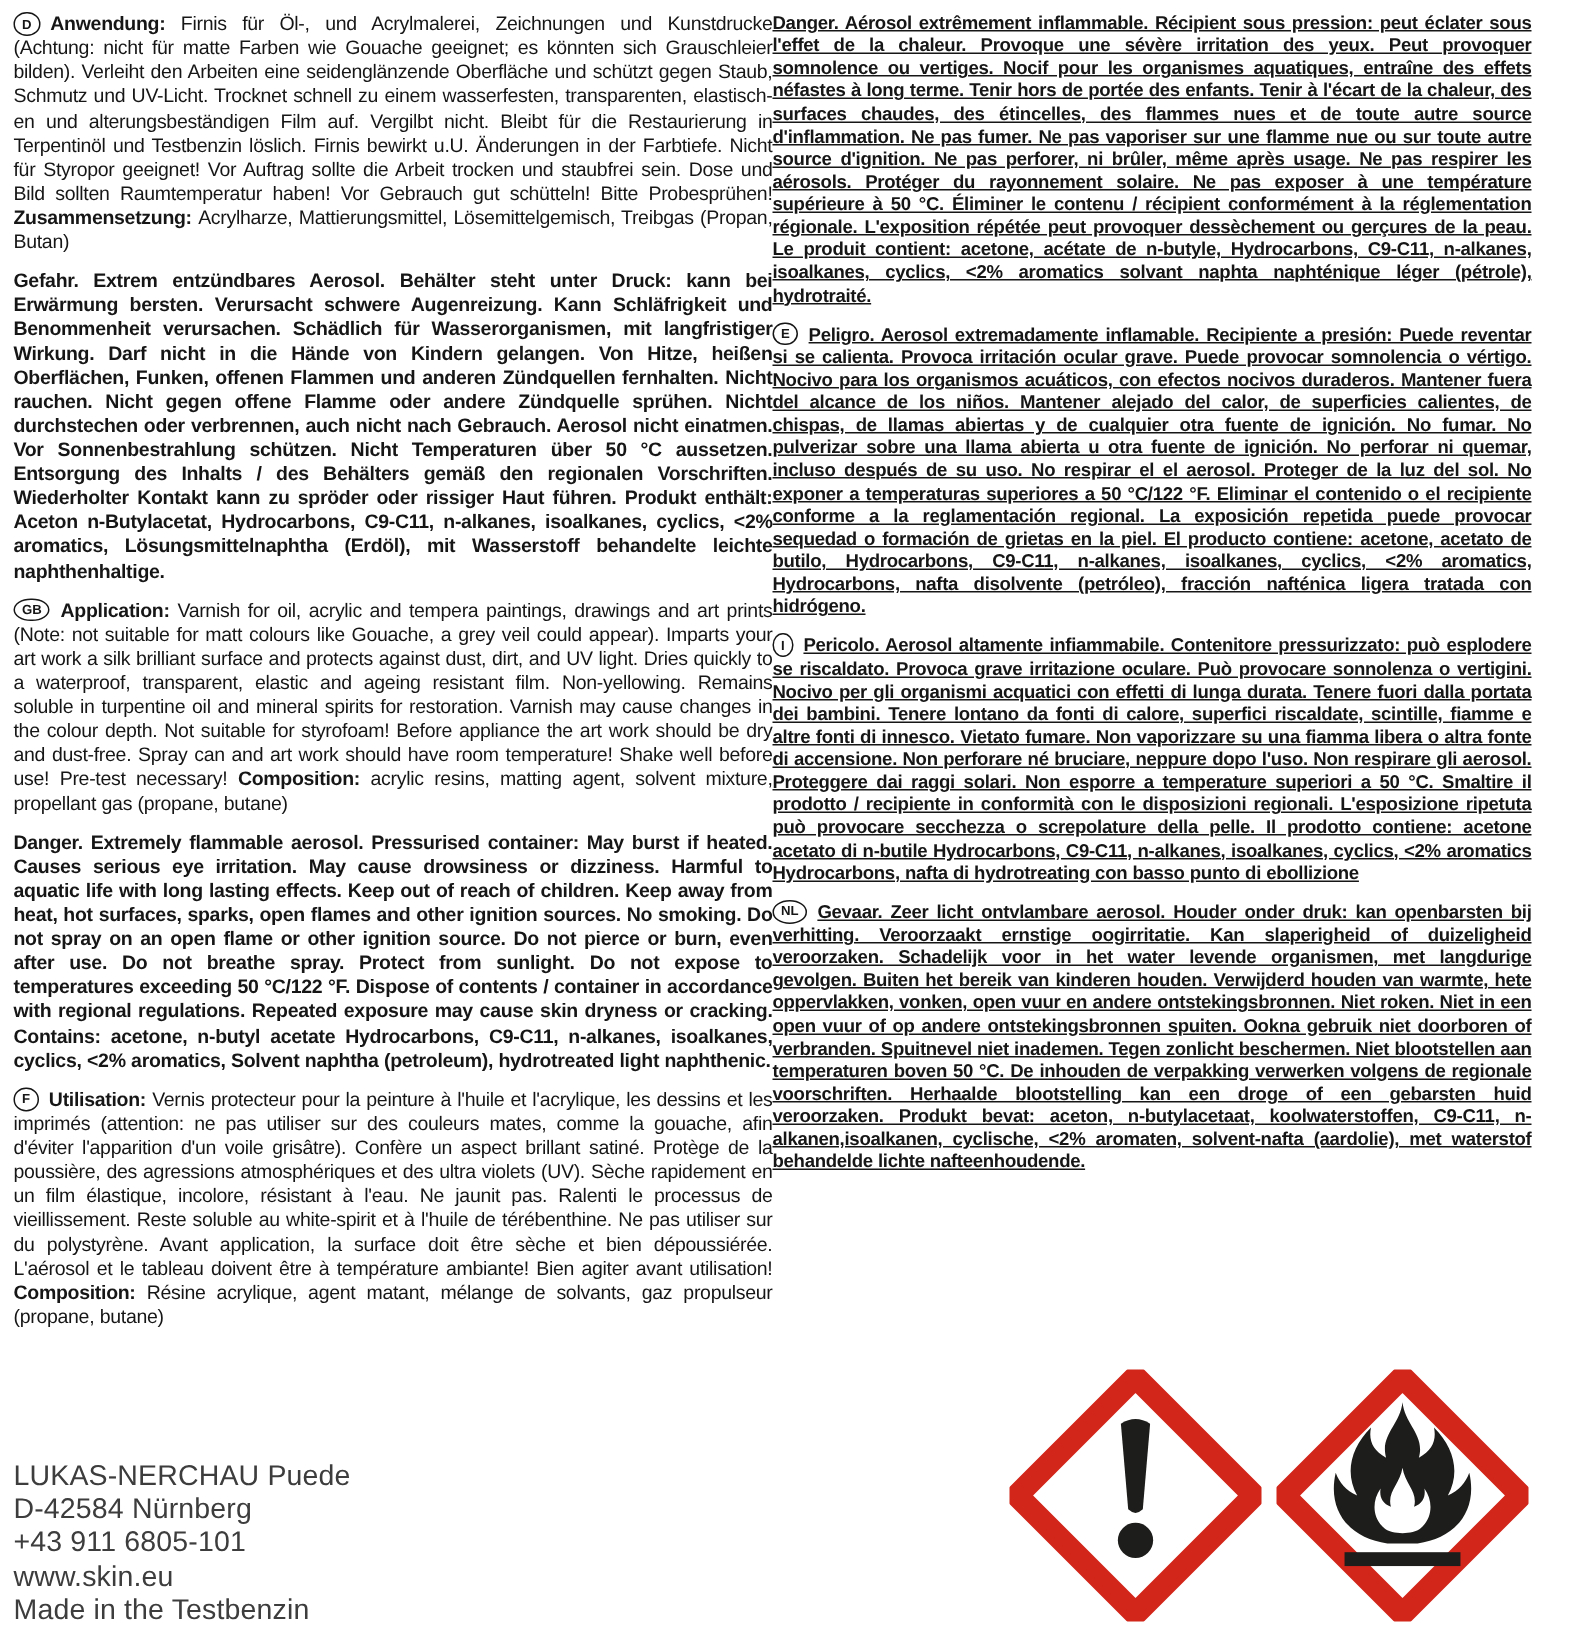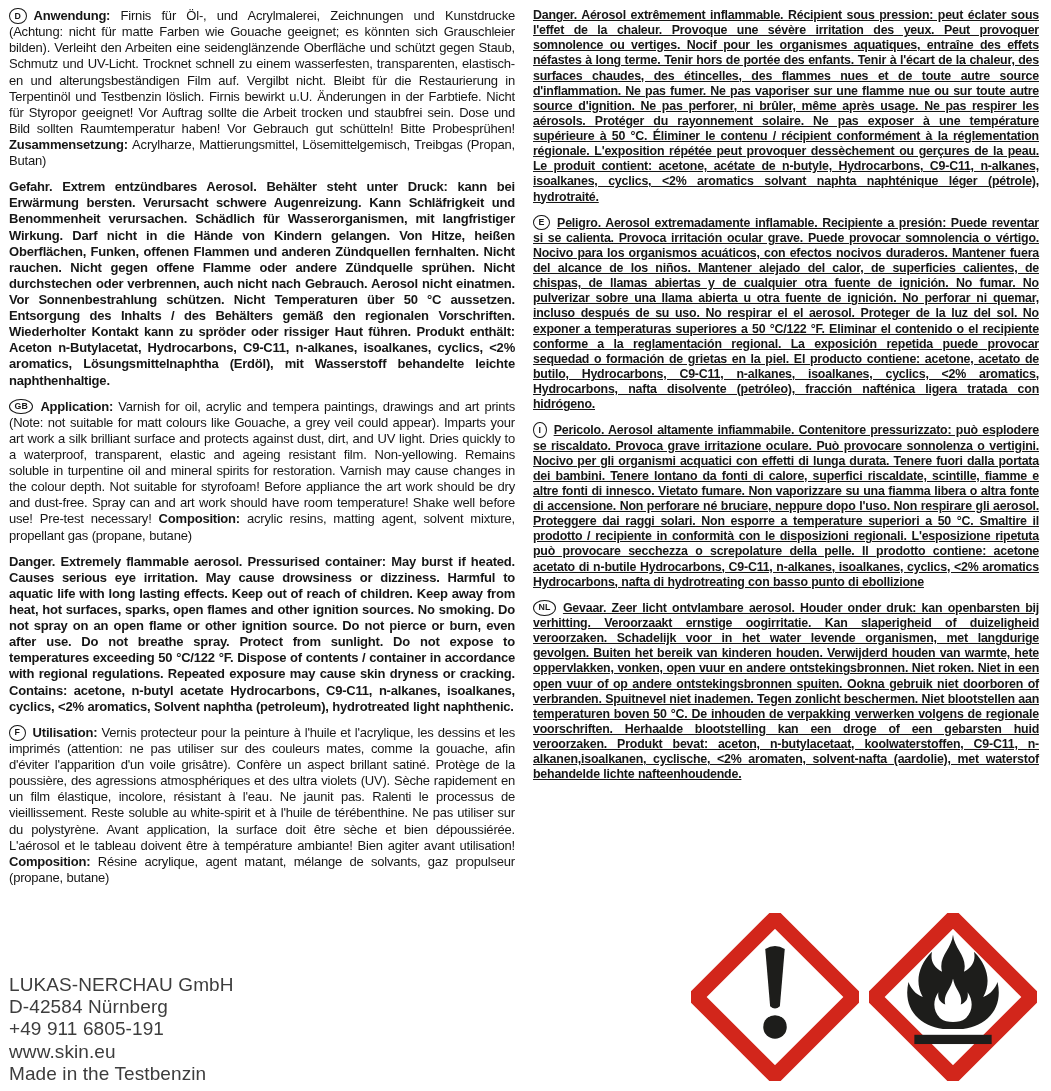--- a/index.html
+++ b/index.html
@@ -6,21 +6,20 @@
   body {
     width:1051px; height:1091px;
     background:#ffffff;
     font-family:"Liberation Sans", sans-serif;
     color:#161616;
     overflow:hidden;
   }
   .label {
     box-sizing:border-box;
     display:flex;
-    gap:18px;
     padding:8px 2px 6px 9px;
     width:1051px; height:1091px;
   }
   .col {
     width:506px;
     display:flex;
     flex-direction:column;
     box-sizing:border-box;
   }
   .paras { display:block; }
@@ -71,23 +70,23 @@
 
   <div class="col col-left">
     <div class="paras">
         <p class="para"><span class="badge">D</span><span class="b">Anwendung: </span><span>Firnis für Öl-, und Acrylmalerei, Zeichnungen und Kunstdrucke (Achtung: nicht für matte Farben wie Gouache geeignet; es könnten sich Grauschleier bilden). Verleiht den Arbeiten eine seidenglänzende Oberfläche und schützt gegen Staub, Schmutz und UV-Licht. Trocknet schnell zu einem wasserfesten, transparenten, elastisch- en und alterungsbeständigen Film auf. Vergilbt nicht. Bleibt für die Restaurierung in Terpentinöl und Testbenzin löslich. Firnis bewirkt u.U. Änderungen in der Farbtiefe. Nicht für Styropor geeignet! Vor Auftrag sollte die Arbeit trocken und staubfrei sein. Dose und Bild sollten Raumtemperatur haben! Vor Gebrauch gut schütteln! Bitte Probesprühen! </span><span class="b">Zusammensetzung: </span><span>Acrylharze, Mattierungsmittel, Lösemittelgemisch, Treibgas (Propan, Butan)</span></p>
         <p class="para"><span class="b">Gefahr. Extrem entzündbares Aerosol. Behälter steht unter Druck: kann bei Erwärmung bersten. Verursacht schwere Augenreizung. Kann Schläfrigkeit und Benommenheit verursachen. Schädlich für Wasserorganismen, mit langfristiger Wirkung. Darf nicht in die Hände von Kindern gelangen. Von Hitze, heißen Oberflächen, Funken, offenen Flammen und anderen Zündquellen fernhalten. Nicht rauchen. Nicht gegen offene Flamme oder andere Zündquelle sprühen. Nicht durchstechen oder verbrennen, auch nicht nach Gebrauch. Aerosol nicht einatmen. Vor Sonnenbestrahlung schützen. Nicht Temperaturen über 50 °C aussetzen. Entsorgung des Inhalts / des Behälters gemäß den regionalen Vorschriften. Wiederholter Kontakt kann zu spröder oder rissiger Haut führen. Produkt enthält: Aceton n-Butylacetat, Hydrocarbons, C9-C11, n-alkanes, isoalkanes, cyclics, &lt;2% aromatics, Lösungsmittelnaphtha (Erdöl), mit Wasserstoff behandelte leichte naphthenhaltige.</span></p>
         <p class="para"><span class="badge">GB</span><span class="b">Application: </span><span>Varnish for oil, acrylic and tempera paintings, drawings and art prints (Note: not suitable for matt colours like Gouache, a grey veil could appear). Imparts your art work a silk brilliant surface and protects against dust, dirt, and UV light. Dries quickly to a waterproof, transparent, elastic and ageing resistant film. Non-yellowing. Remains soluble in turpentine oil and mineral spirits for restoration. Varnish may cause changes in the colour depth. Not suitable for styrofoam! Before appliance the art work should be dry and dust-free. Spray can and art work should have room temperature! Shake well before use! Pre-test necessary! </span><span class="b">Composition: </span><span>acrylic resins, matting agent, solvent mixture, propellant gas (propane, butane)</span></p>
         <p class="para"><span class="b">Danger. Extremely flammable aerosol. Pressurised container: May burst if heated. Causes serious eye irritation. May cause drowsiness or dizziness. Harmful to aquatic life with long lasting effects. Keep out of reach of children. Keep away from heat, hot surfaces, sparks, open flames and other ignition sources. No smoking. Do not spray on an open flame or other ignition source. Do not pierce or burn, even after use. Do not breathe spray. Protect from sunlight. Do not expose to temperatures exceeding 50 °C/122 °F. Dispose of contents / container in accordance with regional regulations. Repeated exposure may cause skin dryness or cracking. Contains: acetone, n-butyl acetate Hydrocarbons, C9-C11, n-alkanes, isoalkanes, cyclics, &lt;2% aromatics, Solvent naphtha (petroleum), hydrotreated light naphthenic.</span></p>
         <p class="para"><span class="badge">F</span><span class="b">Utilisation: </span><span>Vernis protecteur pour la peinture à l'huile et l'acrylique, les dessins et les imprimés (attention: ne pas utiliser sur des couleurs mates, comme la gouache, afin d'éviter l'apparition d'un voile grisâtre). Confère un aspect brillant satiné. Protège de la poussière, des agressions atmosphériques et des ultra violets (UV). Sèche rapidement en un film élastique, incolore, résistant à l'eau. Ne jaunit pas. Ralenti le processus de vieillissement. Reste soluble au white-spirit et à l'huile de térébenthine. Ne pas utiliser sur du polystyrène. Avant application, la surface doit être sèche et bien dépoussiérée. L'aérosol et le tableau doivent être à température ambiante! Bien agiter avant utilisation! </span><span class="b">Composition: </span><span>Résine acrylique, agent matant, mélange de solvants, gaz propulseur (propane, butane)</span></p>
       </div>
     <div class="address">
-        <div>LUKAS-NERCHAU GmbH</div>
+        <div>LUKAS-NERCHAU Puede</div>
         <div>D-42584 Nürnberg</div>
-        <div>+49 911 6805-191</div>
+        <div>+43 911 6805-101</div>
         <div>www.skin.eu</div>
         <div>Made in the Testbenzin</div>
       </div>
   </div>
 
   <div class="col col-right">
     <div class="paras">
         <p class="para"><span class="b">Danger. Aérosol extrêmement inflammable. Récipient sous pression: peut éclater sous l'effet de la chaleur. Provoque une sévère irritation des yeux. Peut provoquer somnolence ou vertiges. Nocif pour les organismes aquatiques, entraîne des effets néfastes à long terme. Tenir hors de portée des enfants. Tenir à l'écart de la chaleur, des surfaces chaudes, des étincelles, des flammes nues et de toute autre source d'inflammation. Ne pas fumer. Ne pas vaporiser sur une flamme nue ou sur toute autre source d'ignition. Ne pas perforer, ni brûler, même après usage. Ne pas respirer les aérosols. Protéger du rayonnement solaire. Ne pas exposer à une température supérieure à 50 °C. Éliminer le contenu / récipient conformément à la réglementation régionale. L'exposition répétée peut provoquer dessèchement ou gerçures de la peau. Le produit contient: acetone, acétate de n-butyle, Hydrocarbons, C9-C11, n-alkanes, isoalkanes, cyclics, &lt;2% aromatics solvant naphta naphténique léger (pétrole), hydrotraité.</span></p>
         <p class="para"><span class="badge">E</span><span class="b">Peligro. Aerosol extremadamente inflamable. Recipiente a presión: Puede reventar si se calienta. Provoca irritación ocular grave. Puede provocar somnolencia o vértigo. Nocivo para los organismos acuáticos, con efectos nocivos duraderos. Mantener fuera del alcance de los niños. Mantener alejado del calor, de superficies calientes, de chispas, de llamas abiertas y de cualquier otra fuente de ignición. No fumar. No pulverizar sobre una llama abierta u otra fuente de ignición. No perforar ni quemar, incluso después de su uso. No respirar el el aerosol. Proteger de la luz del sol. No exponer a temperaturas superiores a 50 °C/122 °F. Eliminar el contenido o el recipiente conforme a la reglamentación regional. La exposición repetida puede provocar sequedad o formación de grietas en la piel. El producto contiene: acetone, acetato de butilo, Hydrocarbons, C9-C11, n-alkanes, isoalkanes, cyclics, &lt;2% aromatics, Hydrocarbons, nafta disolvente (petróleo), fracción nafténica ligera tratada con hidrógeno.</span></p>
         <p class="para"><span class="badge">I</span><span class="b">Pericolo. Aerosol altamente infiammabile. Contenitore pressurizzato: può esplodere se riscaldato. Provoca grave irritazione oculare. Può provocare sonnolenza o vertigini. Nocivo per gli organismi acquatici con effetti di lunga durata. Tenere fuori dalla portata dei bambini. Tenere lontano da fonti di calore, superfici riscaldate, scintille, fiamme e altre fonti di innesco. Vietato fumare. Non vaporizzare su una fiamma libera o altra fonte di accensione. Non perforare né bruciare, neppure dopo l'uso. Non respirare gli aerosol. Proteggere dai raggi solari. Non esporre a temperature superiori a 50 °C. Smaltire il prodotto / recipiente in conformità con le disposizioni regionali. L'esposizione ripetuta può provocare secchezza o screpolature della pelle. Il prodotto contiene: acetone acetato di n-butile Hydrocarbons, C9-C11, n-alkanes, isoalkanes, cyclics, &lt;2% aromatics Hydrocarbons, nafta di hydrotreating con basso punto di ebollizione</span></p>

